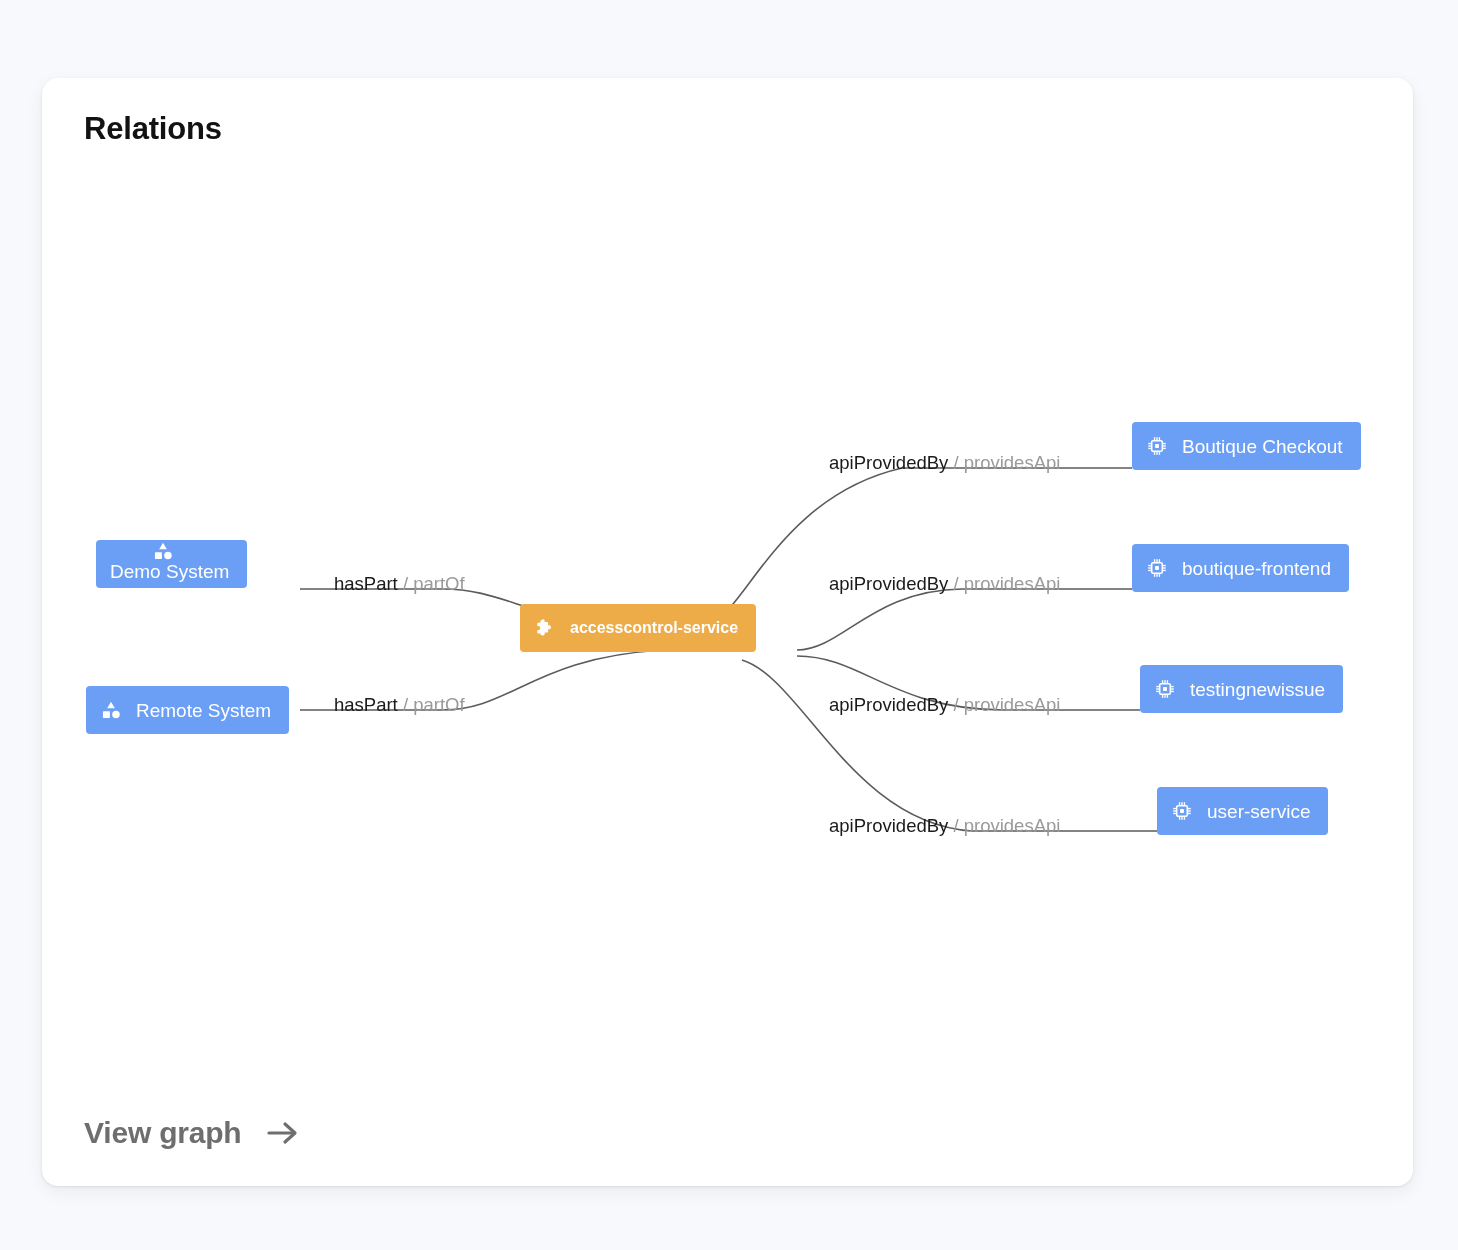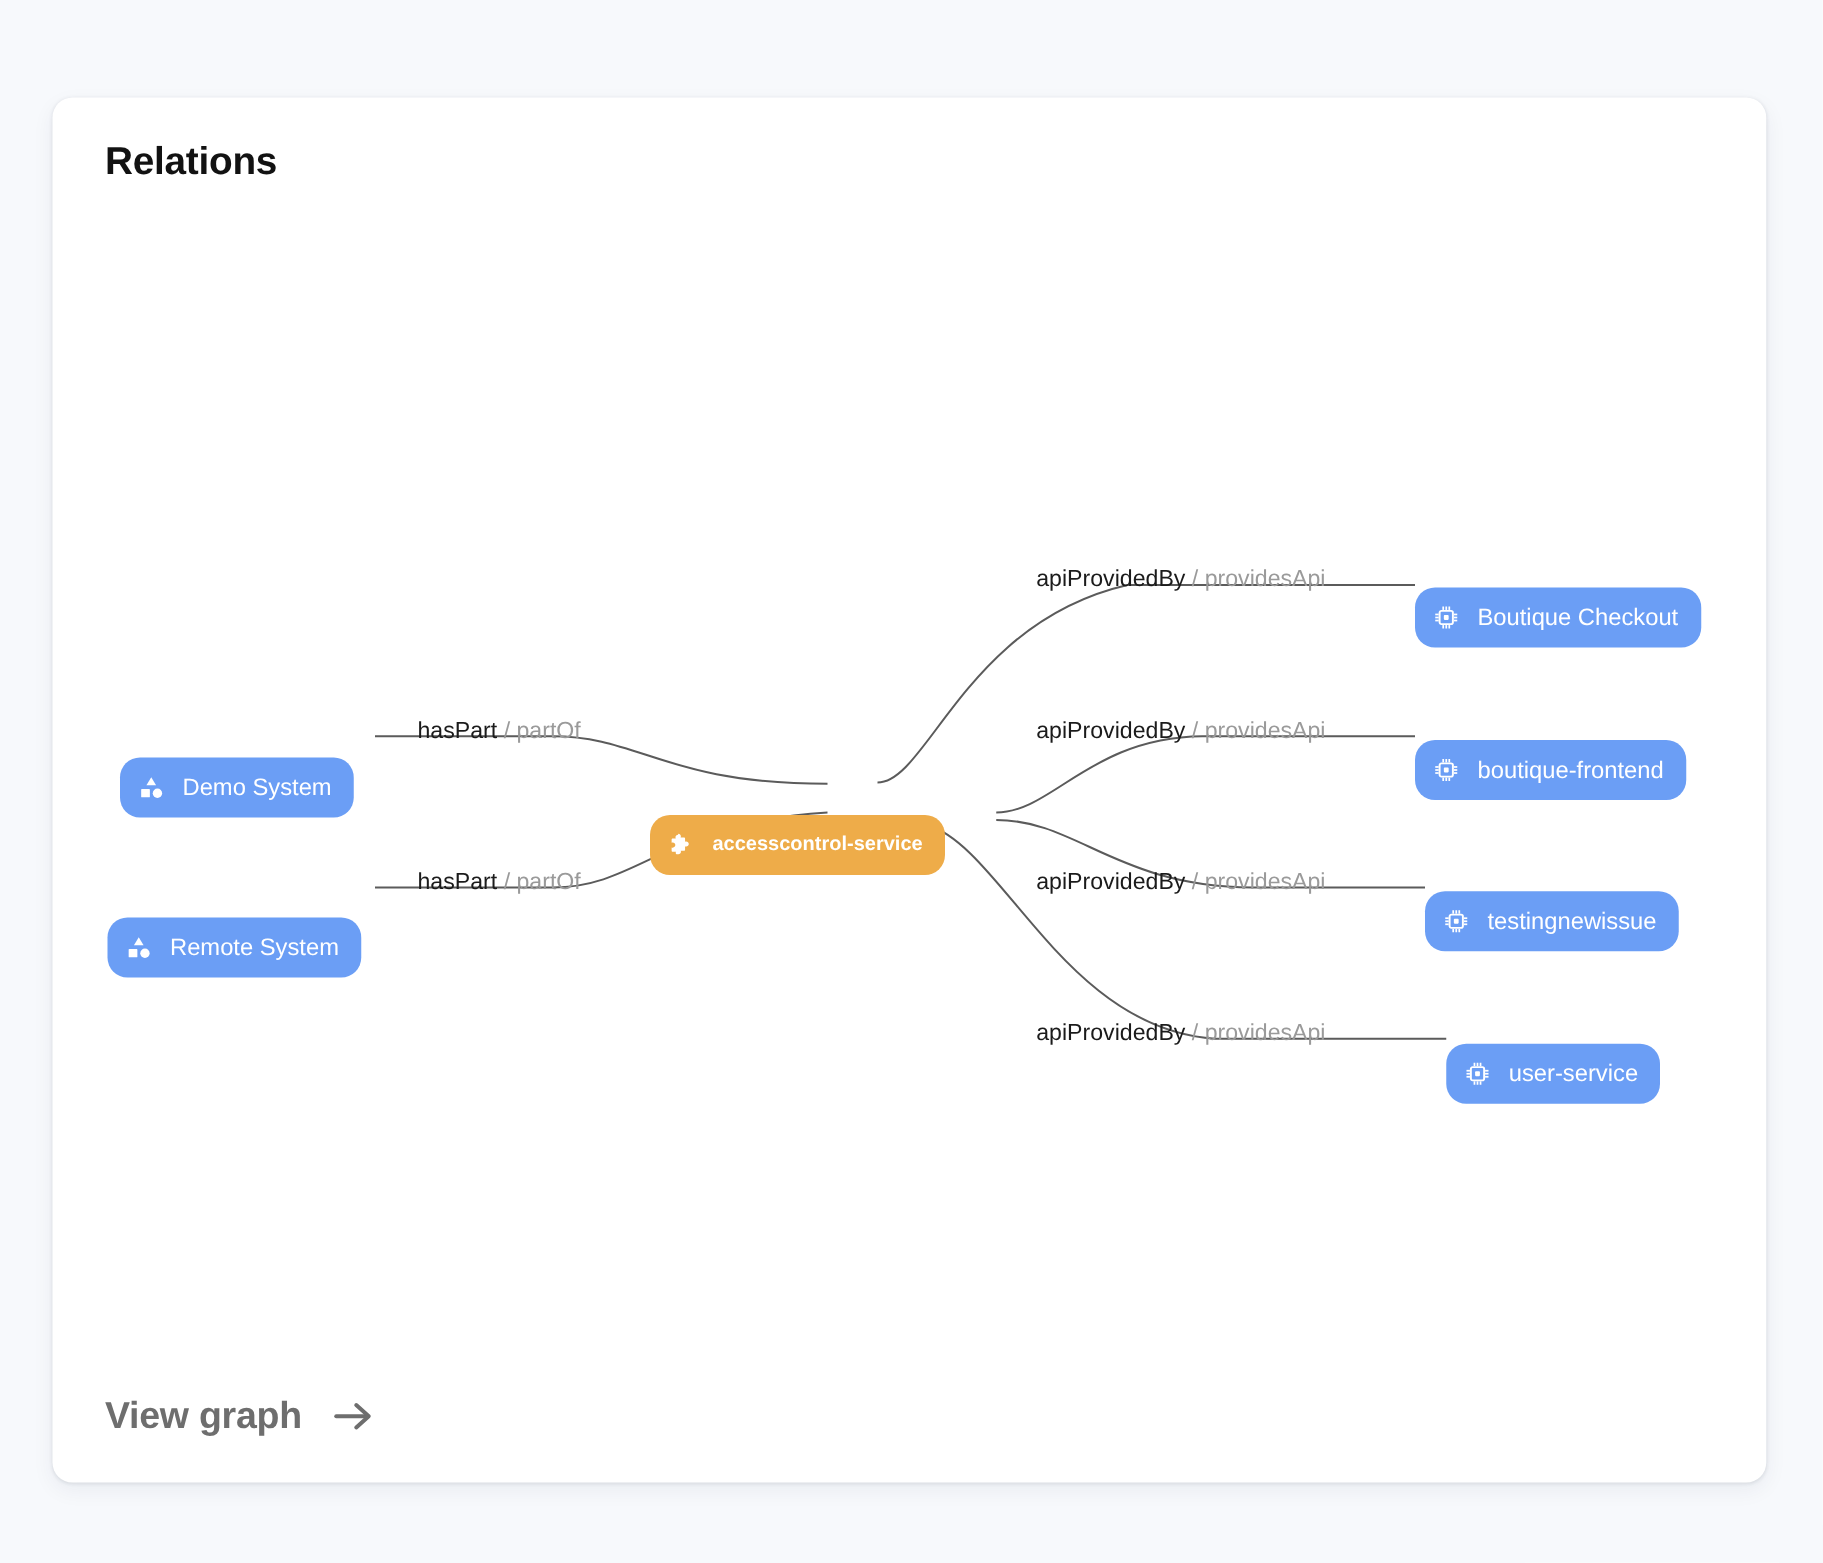--- a/index.html
+++ b/index.html
@@ -64,27 +64,26 @@
     fill: none;
     stroke: #5b5b5b;
     stroke-width: 1.6;
   }
 
   
   .node {
     position: absolute;
     display: flex;
     align-items: center;
-    border-radius: 16px;
+    border-radius: 4px;
     height: 48px;
     box-sizing: border-box;
     padding: 0 18px 0 14px;
     white-space: nowrap;
     cursor: pointer;
-    margin-top: 48px;
   }
 
   .node.kind-system,
   .node.kind-component {
     background: #6b9ef5;
   }
 
   .node.kind-focus {
     background: #eeac49;
   }
@@ -169,21 +168,21 @@
 
         <path class="edge-path" d="M 660,548 C 700,548 730,420 860,390 L 1090,390"></path>
 
         <path class="edge-path" d="M 755,572 C 800,572 830,512 920,511 L 1090,511"></path>
 
         <path class="edge-path" d="M 755,578 C 820,578 850,631 960,632 L 1098,632"></path>
 
         <path class="edge-path" d="M 700,582 C 760,600 810,745 930,753 L 1115,753"></path>
       </svg>
 
-      <div class="node kind-system" style="left:54px; top:480px;">
+      <div class="node kind-system" style="left:54px; top:462px;flex-direction:column;">
         <svg class="node-icon" viewBox="0 0 24 24">
           <polygon points="12,3 16.2,10 7.8,10" fill="#ffffff"></polygon>
           <rect x="3.2" y="13.4" width="7.6" height="7.2" rx="0.6" fill="#ffffff"></rect>
           <circle cx="17.4" cy="17" r="4.1" fill="#ffffff"></circle>
         </svg>
         <span class="node-label">Demo System</span>
       </div>
 
       <div class="node kind-system" style="left:44px; top:608px;">
         <svg class="node-icon" viewBox="0 0 24 24">

